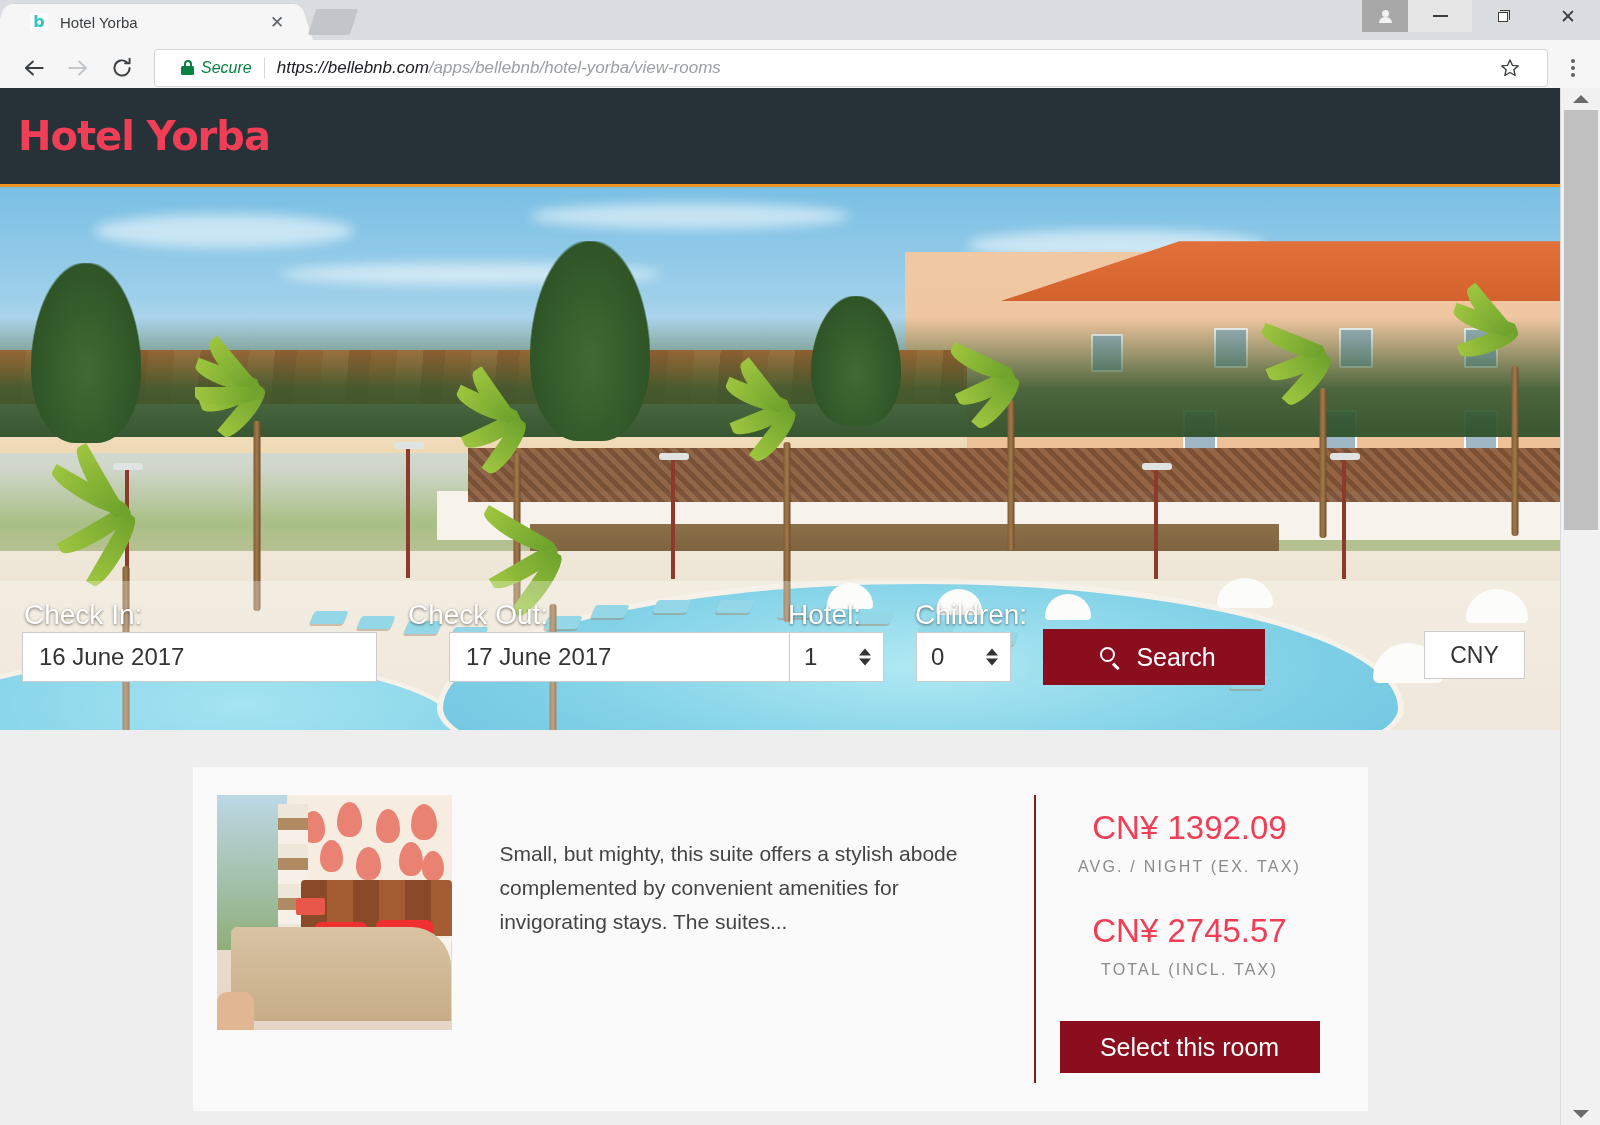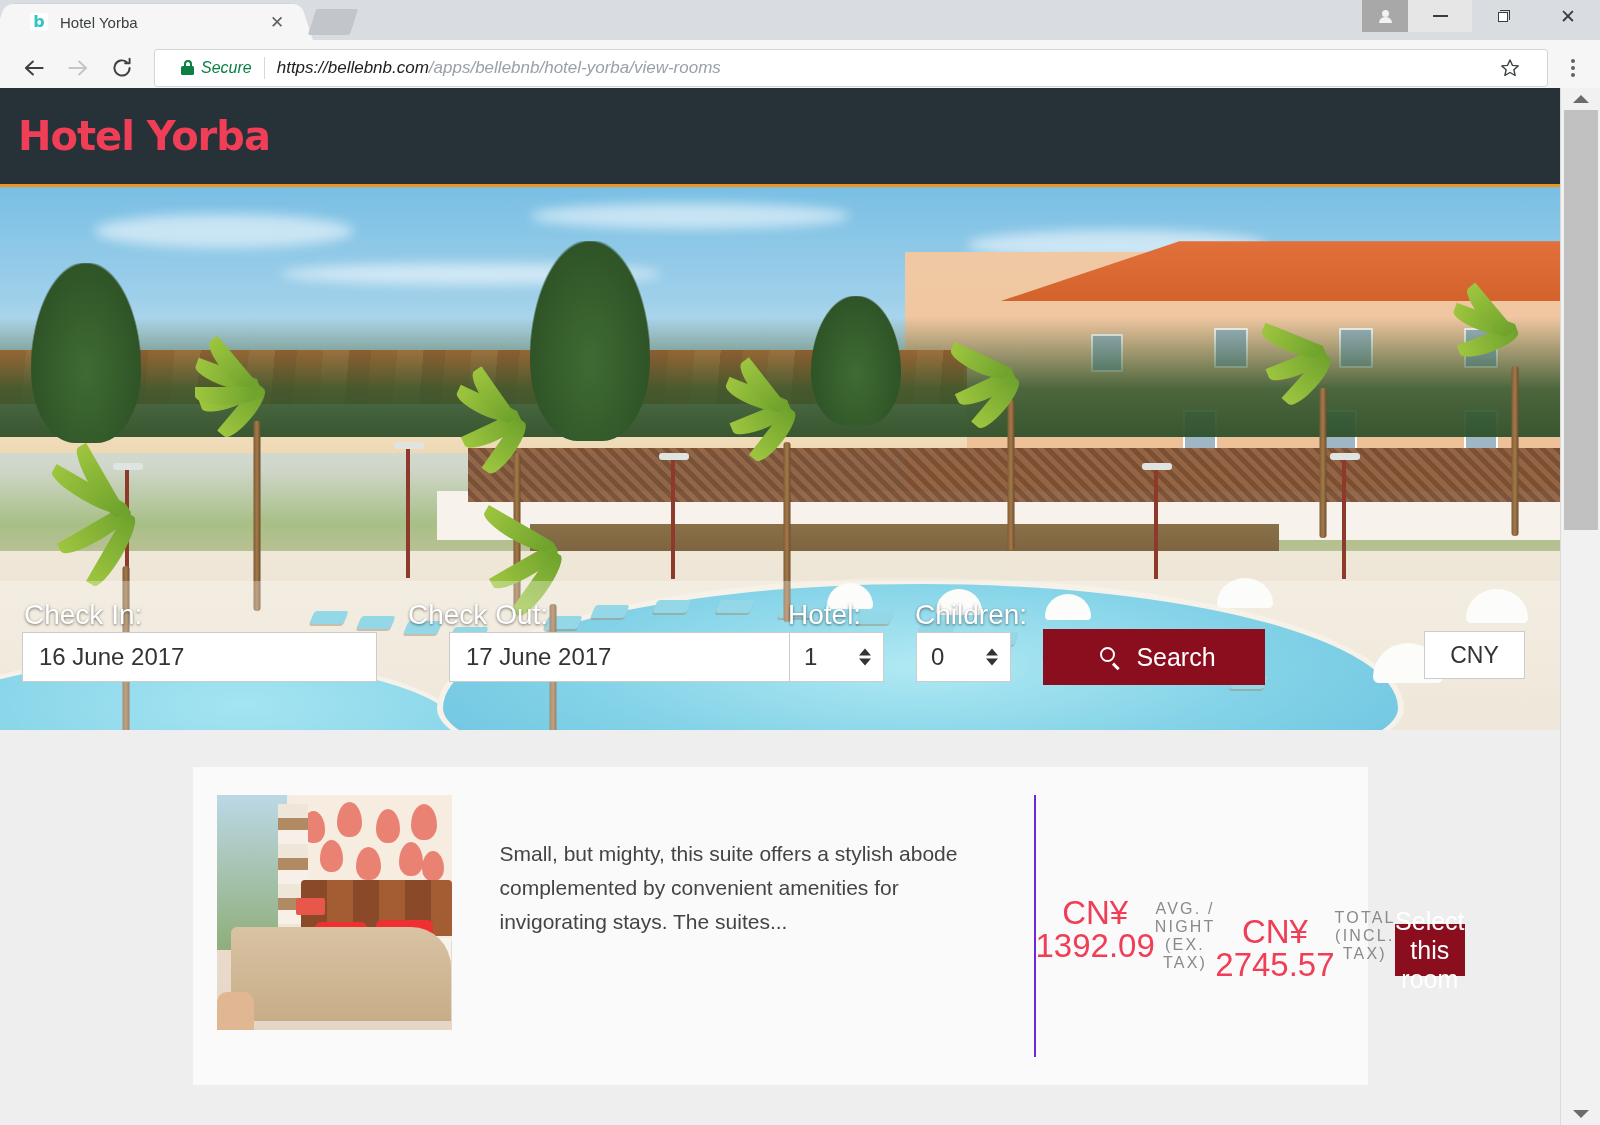--- a/index.html
+++ b/index.html
@@ -260,23 +260,23 @@
     background:#f7f4ee; }
   .rt-lamp { position:absolute; left:34%; top:44%; width:12%; height:7%; background:#e8574a; border-radius:2px; }
   .rt-chair { position:absolute; left:0; bottom:0; width:16%; height:16%; background:#e0b693; border-radius:10px 10px 0 0;}
 
   .room-body { flex: 1; padding: 12px 26px 0 48px; }
   .room-title { font-size: 33px; color: #8b1020; font-weight: normal; line-height:1.1; }
   .room-meta { font-size: 20px; color: #555; margin-top: 18px; }
   .room-desc { font-size: 21px; color: #444; margin-top: 30px; line-height: 1.62; max-width: 540px; }
 
   .price-col {
-    width: 310px; flex: none; border-left: 2px solid #6d28d9;
+    width: 310px; flex: none; border-left: 2px solid #7f1d1d;
     padding: 16px 0 10px 0; text-align: center; display: flex;
-    flex-direction: row; align-items: center;
+    flex-direction: column; align-items: center;
   }
   .price { font-size: 33px; color: #ef3e56; line-height: 1; }
   .price-label {
     font-size: 16px; color: #8a8a8a; letter-spacing: 2.2px; margin-top: 14px;
   }
   .price.second { margin-top: 38px; }
   .select-btn {
     margin-top: 42px; background: #8b0e1e; color: #fff; font-size: 25px;
     width: 260px; height: 52px; display:flex; align-items:center; justify-content:center;
   }

